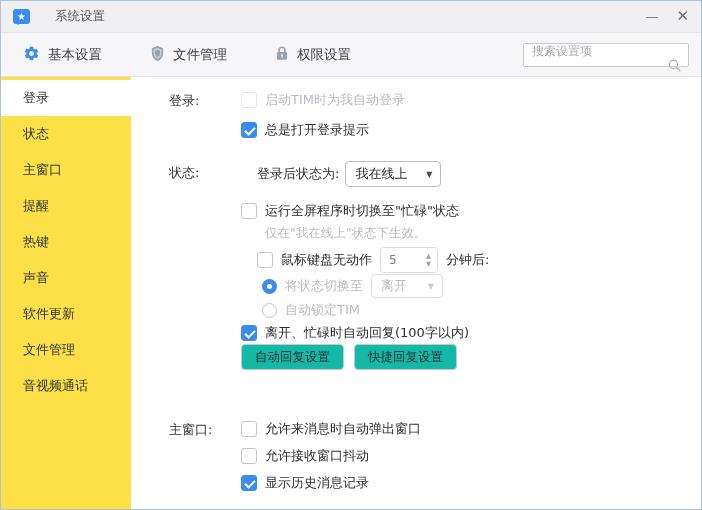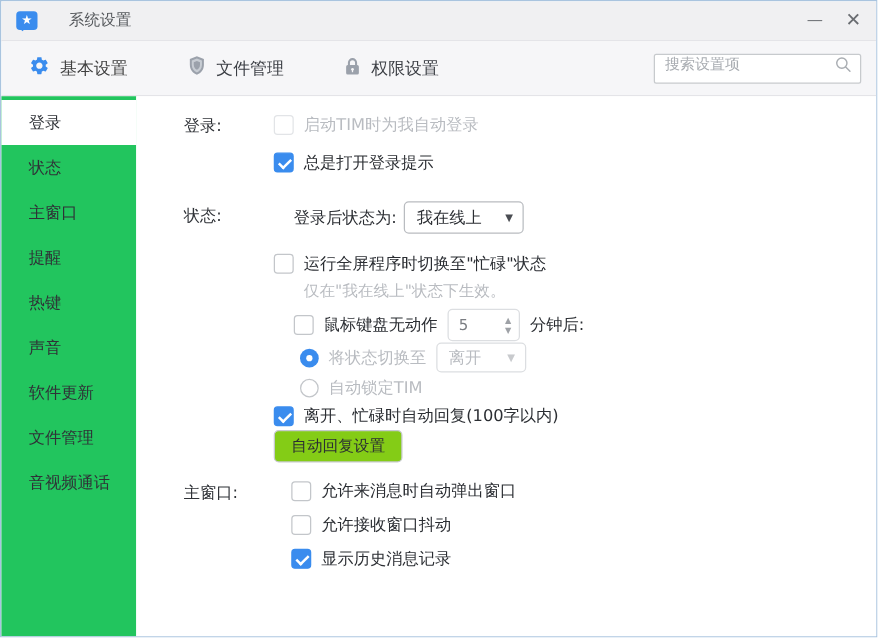--- a/index.html
+++ b/index.html
@@ -21,38 +21,38 @@
   .close-btn { color:#6a6d72; font-size:15px; line-height:1; cursor:default; }
 
   
   .tabbar { height:44px; background:#f6f6f8; border-bottom:1px solid #e4e4e8;
             display:flex; align-items:center; padding:0 12px; flex:0 0 auto; }
   .tab { display:flex; align-items:center; gap:8px; margin-left:10px; margin-right:38px;
          font-size:13.5px; color:#3b3e44; cursor:default; }
   .tab.active { color:#404040; }
   .search-box { margin-left:auto; width:166px; height:24px; background:#fff;
                 border:1px solid #c7cacd; border-radius:2px; display:flex;
-                align-items:flex-start; padding:0 6px 0 8px; }
+                align-items:flex-end; padding:0 6px 0 8px;flex-direction:column; }
   .search-box input { border:none; outline:none; flex:1; min-width:0;
                       font-size:12px; color:#333; background:transparent;
                       font-family:"DejaVu Sans", sans-serif; }
   .search-box input::placeholder { color:#a9adb2; }
 
   
   .app-body { flex:1; display:flex; min-height:0; }
-  .sidebar { width:108px; background:#22c55e; padding-top:3px; flex:0 0 auto; }
+  .sidebar { width:130px; background:#fde047; padding-top:3px; flex:0 0 auto; }
   .side-item { height:36px; display:flex; align-items:center; padding-left:22px;
                font-size:13px; color:#2f3237; cursor:default; }
   .side-item.active { background:#fff; }
   .content { flex:1; background:#fff; padding:12px 0 0 38px; overflow:hidden; }
 
   
   .section { display:flex; }
   .section + .section { margin-top:12px; }
-  .section.mw { margin-top:12px;gap:14px; }
+  .section.mw { margin-top:48px; }
   .sec-label { width:72px; flex:0 0 auto; font-size:13px; color:#2f3237; padding-top:3px; }
   .sec-rows { display:flex; flex-direction:column; }
   .row { display:flex; align-items:center; height:22px; margin-bottom:8px;
          font-size:13px; color:#2b2e33; white-space:nowrap; }
   .row.h26 { height:26px;margin-left:16px; }
   .row.mb13 { margin-bottom:13px; } .row.mb5 { margin-bottom:5px; }
   .row.mb2 { margin-bottom:2px; }  .row.mb1 { margin-bottom:1px; }
   .row.mb0 { margin-bottom:0; }
   .row.indent { padding-left:21px; }
   .lbl.gray, .row.disabled .lbl { color:#b9bcc1; }
@@ -79,21 +79,21 @@
   .dropdown.small { min-width:72px; height:24px; border-color:#dcdee1; color:#b9bcc1; margin-left:8px; }
   .dropdown.small .dd-arrow { color:#c8cacd; }
   .spinner { display:inline-flex; align-items:center; height:26px; width:58px;
              border:1px solid #dcdee1; border-radius:4px; padding:0 6px 0 8px; margin:0 8px; }
   .spinner input { width:22px; border:none; outline:none; font-size:12px; color:#7a7d82;
                    background:transparent; font-family:"DejaVu Sans", sans-serif; }
   .spin-arrows { display:flex; flex-direction:column; margin-left:auto; line-height:1;
                  color:#9ea1a6; font-size:6.5px; gap:2px; cursor:default; }
   .btn-row { display:flex; gap:10px; height:26px; }
   .btn { height:26px; padding:0 13px; border:1px solid #c6c9cc; border-radius:4px;
-         background:#84cc16; font-size:12.5px; color:#2b2e33; cursor:default;
+         background:#14b8a6; font-size:12.5px; color:#2b2e33; cursor:default;
          font-family:"DejaVu Sans", sans-serif; }
 </style>
 </head>
 <body>
 
 <div class="window">
 
   <div class="titlebar">
     <span class="logo">
       <span class="logo-star">★</span>
@@ -232,20 +232,21 @@
           <div class="row indent mb1">
             <span class="radio"></span>
             <span class="lbl gray">自动锁定TIM</span>
           </div>
           <div class="row mb0">
             <span class="checkbox checked"></span>
             <span class="lbl">离开、忙碌时自动回复(100字以内)</span>
           </div>
           <div class="btn-row">
             <button class="btn">自动回复设置</button>
+            <button class="btn">快捷回复设置</button>
           </div>
         </div>
       </div>
 
       <div class="section mw">
         <div class="sec-label">主窗口:</div>
         <div class="sec-rows">
           <div class="row mb5">
             <span class="checkbox"></span>
             <span class="lbl">允许来消息时自动弹出窗口</span>

